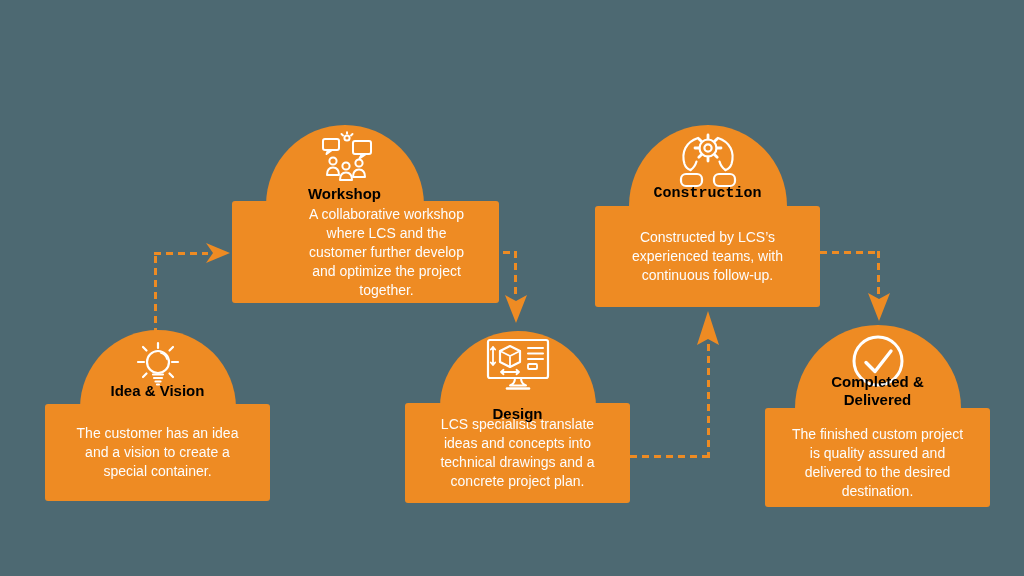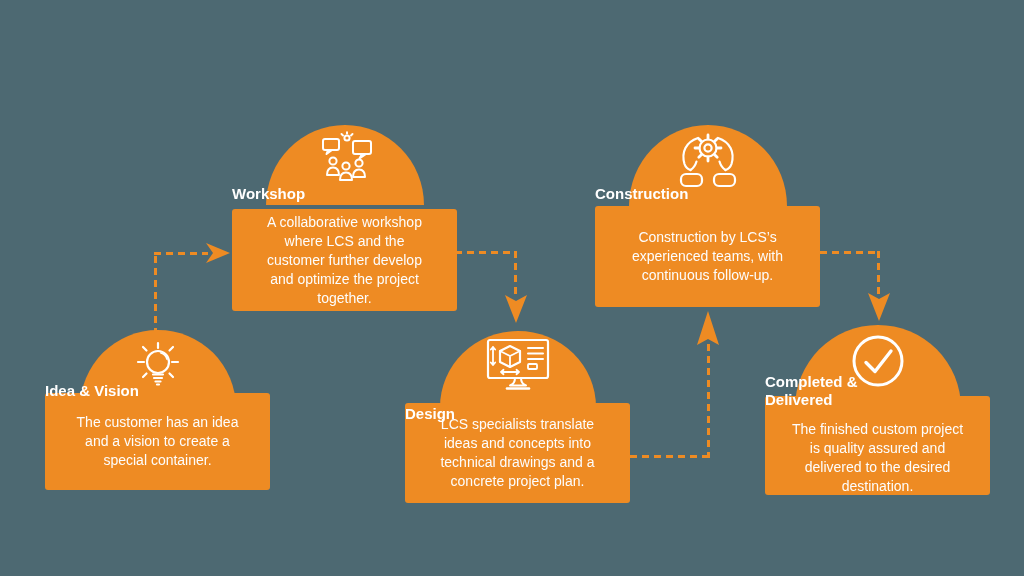--- a/index.html
+++ b/index.html
@@ -6,30 +6,30 @@
   body{font-family:"Liberation Sans","DejaVu Sans",sans-serif;}
   .stage{position:relative;width:1024px;height:576px;background:#4d6972;overflow:hidden;}
 
   
   .card{position:absolute;width:225px;}
   .dome{position:absolute;left:50%;transform:translateX(-50%);top:0;width:156px;height:78px;
         background:#ee8b23;border-radius:50% 50% 0 0 / 100% 100% 0 0;
         display:flex;justify-content:center;align-items:flex-start;}
   .bodybox{position:absolute;left:0;width:225px;background:#ee8b23;border-radius:3px;
         display:flex;align-items:center;justify-content:center;}
-  .title{position:absolute;left:0;right:0;color:#ffffff;font-weight:bold;
+  .title{position:absolute;left:0;right:0;text-align:center;color:#000000;font-weight:bold;
         font-size:15px;line-height:18px;white-space:pre-line;z-index:3;}
   .desc{color:#fdfdfd;font-size:14px;line-height:19px;text-align:center;white-space:pre-line;
         padding:6px 10px;}
 
-  #c1{left:45px;top:330px;}  #c1 .dome{height:78px;} #c1 .bodybox{top:63px;height:97px;}  #c1 .title{top:52px;}
-  #c2{left:232px;top:125px;} #c2 .dome{height:80px;width:158px;} #c2 .bodybox{top:84px;height:102px;} #c2 .title{top:60px;}
+  #c1{left:45px;top:330px;}  #c1 .dome{height:78px;} #c1 .bodybox{top:74px;height:97px;}  #c1 .title{top:52px;}
+  #c2{left:232px;top:125px;} #c2 .dome{height:80px;width:158px;} #c2 .bodybox{top:76px;height:102px;padding-left:42px;} #c2 .title{top:60px;}
   #c3{left:405px;top:331px;} #c3 .dome{height:76px;} #c3 .bodybox{top:72px;height:100px;} #c3 .title{top:62px;margin-top:12px;}
-  #c4{left:595px;top:125px;} #c4 .dome{height:81px;width:158px;} #c4 .bodybox{top:81px;height:101px;} #c4 .title{top:60px;}
-  #c5{left:765px;top:325px;} #c5 .dome{height:83px;width:166px;} #c5 .bodybox{top:71px;height:99px;align-items:flex-start;} 
+  #c4{left:595px;top:125px;} #c4 .dome{height:81px;width:158px;} #c4 .bodybox{top:81px;height:101px;} #c4 .title{top:60px;font-family:Liberation Mono, monospace;}
+  #c5{left:765px;top:325px;} #c5 .dome{height:83px;width:166px;} #c5 .bodybox{top:83px;height:99px;align-items:flex-end;} 
   #c5 .title{top:48px;} #c5 .desc{padding-top:24px;}
 
   .icon{margin-top:10px;}
   .icon svg{display:block;}
 
   
   .dash-h{position:absolute;height:3px;
         background:repeating-linear-gradient(90deg,#ee8b23 0 7px,transparent 7px 12px);}
   .dash-v{position:absolute;width:3px;
         background:repeating-linear-gradient(180deg,#ee8b23 0 7px,transparent 7px 12px);}
@@ -148,21 +148,21 @@
           <path d="M17.5 39 C20.5 37 22.5 34 23.5 30.5"></path>
           <rect x="8" y="43" width="21" height="12" rx="5"></rect>
           <path d="M45 7 C57 11 62 21 58.5 33 C57.5 36 55.5 38 52.5 39"></path>
           <path d="M52.5 39 C49.5 37 47.5 34 46.5 30.5"></path>
           <rect x="41" y="43" width="21" height="12" rx="5"></rect>
         </svg>
       </span>
     </div>
     <div class="title">Construction</div>
     <div class="bodybox">
-      <div class="desc">Construction by LCS’s
+      <div class="desc">Constructed by LCS’s
 experienced teams, with
 continuous follow-up.</div>
     </div>
   </div>
 
   <div class="card" id="c5">
     <div class="dome">
       <span class="icon" style="margin-top:8px;">
         <svg width="56" height="56" viewBox="0 0 56 56" fill="none" stroke="#fff" stroke-linecap="round" stroke-linejoin="round">
           <circle cx="28" cy="28" r="24" stroke-width="3"></circle>

